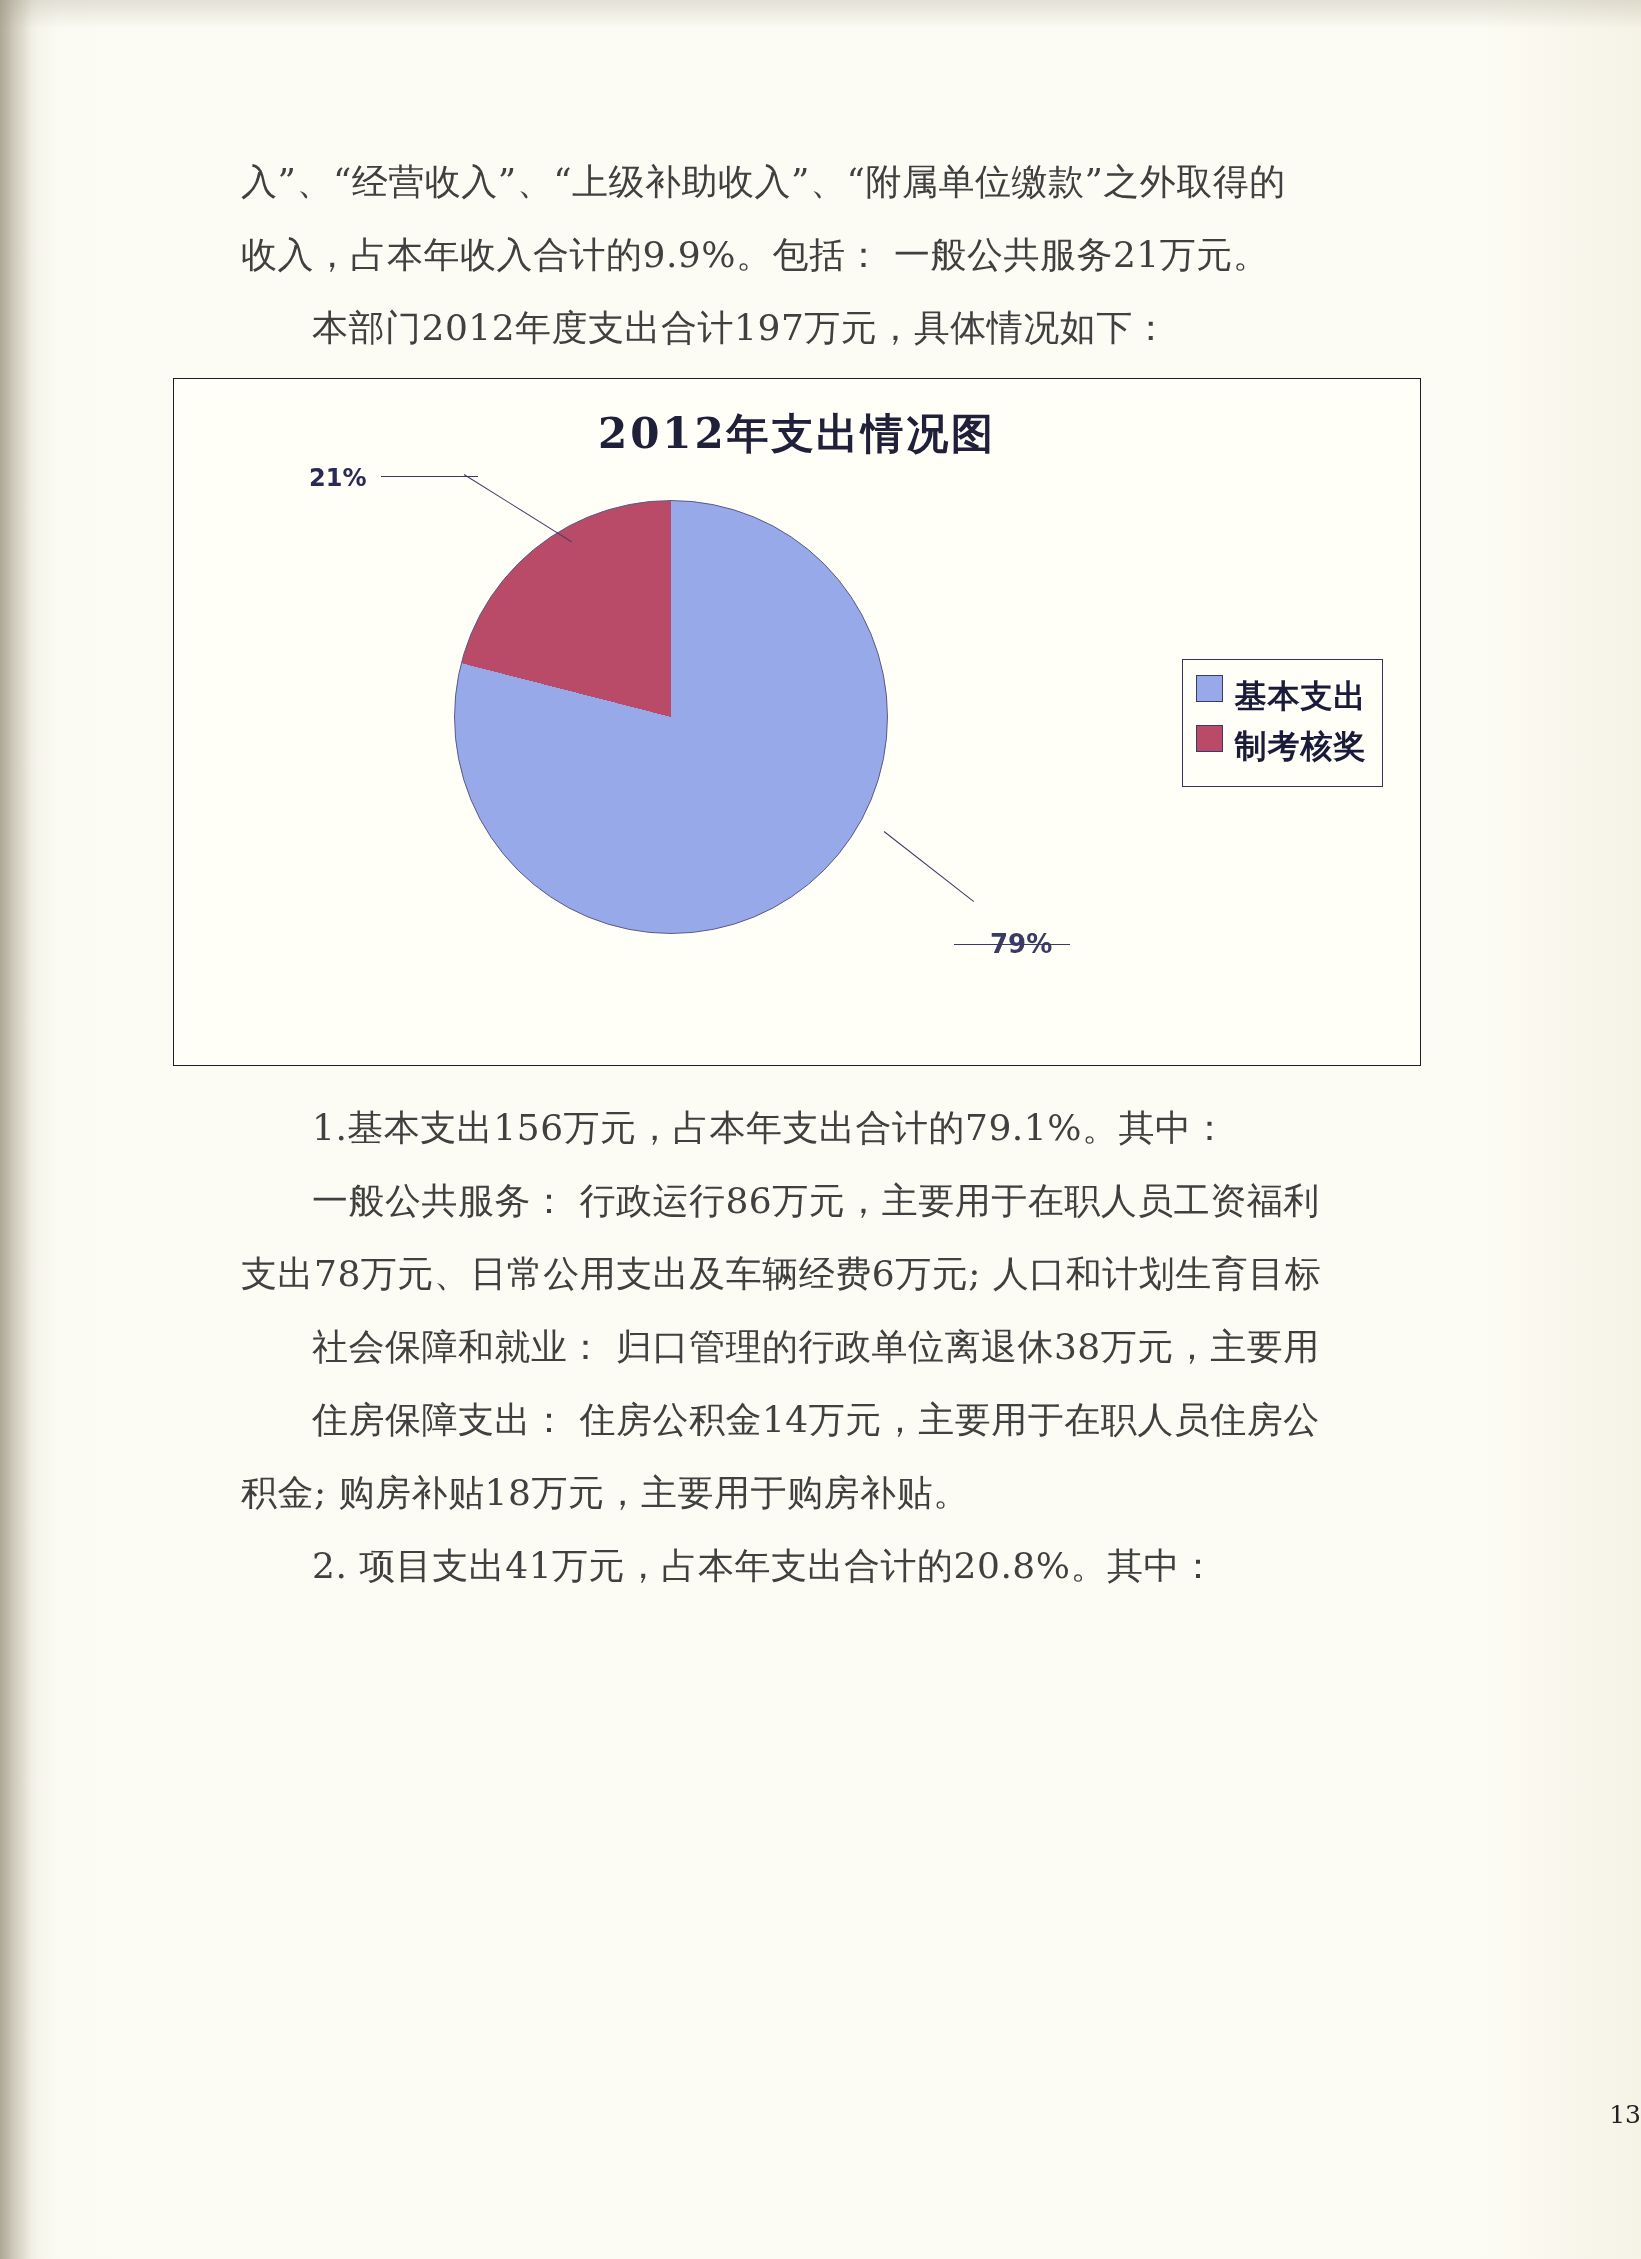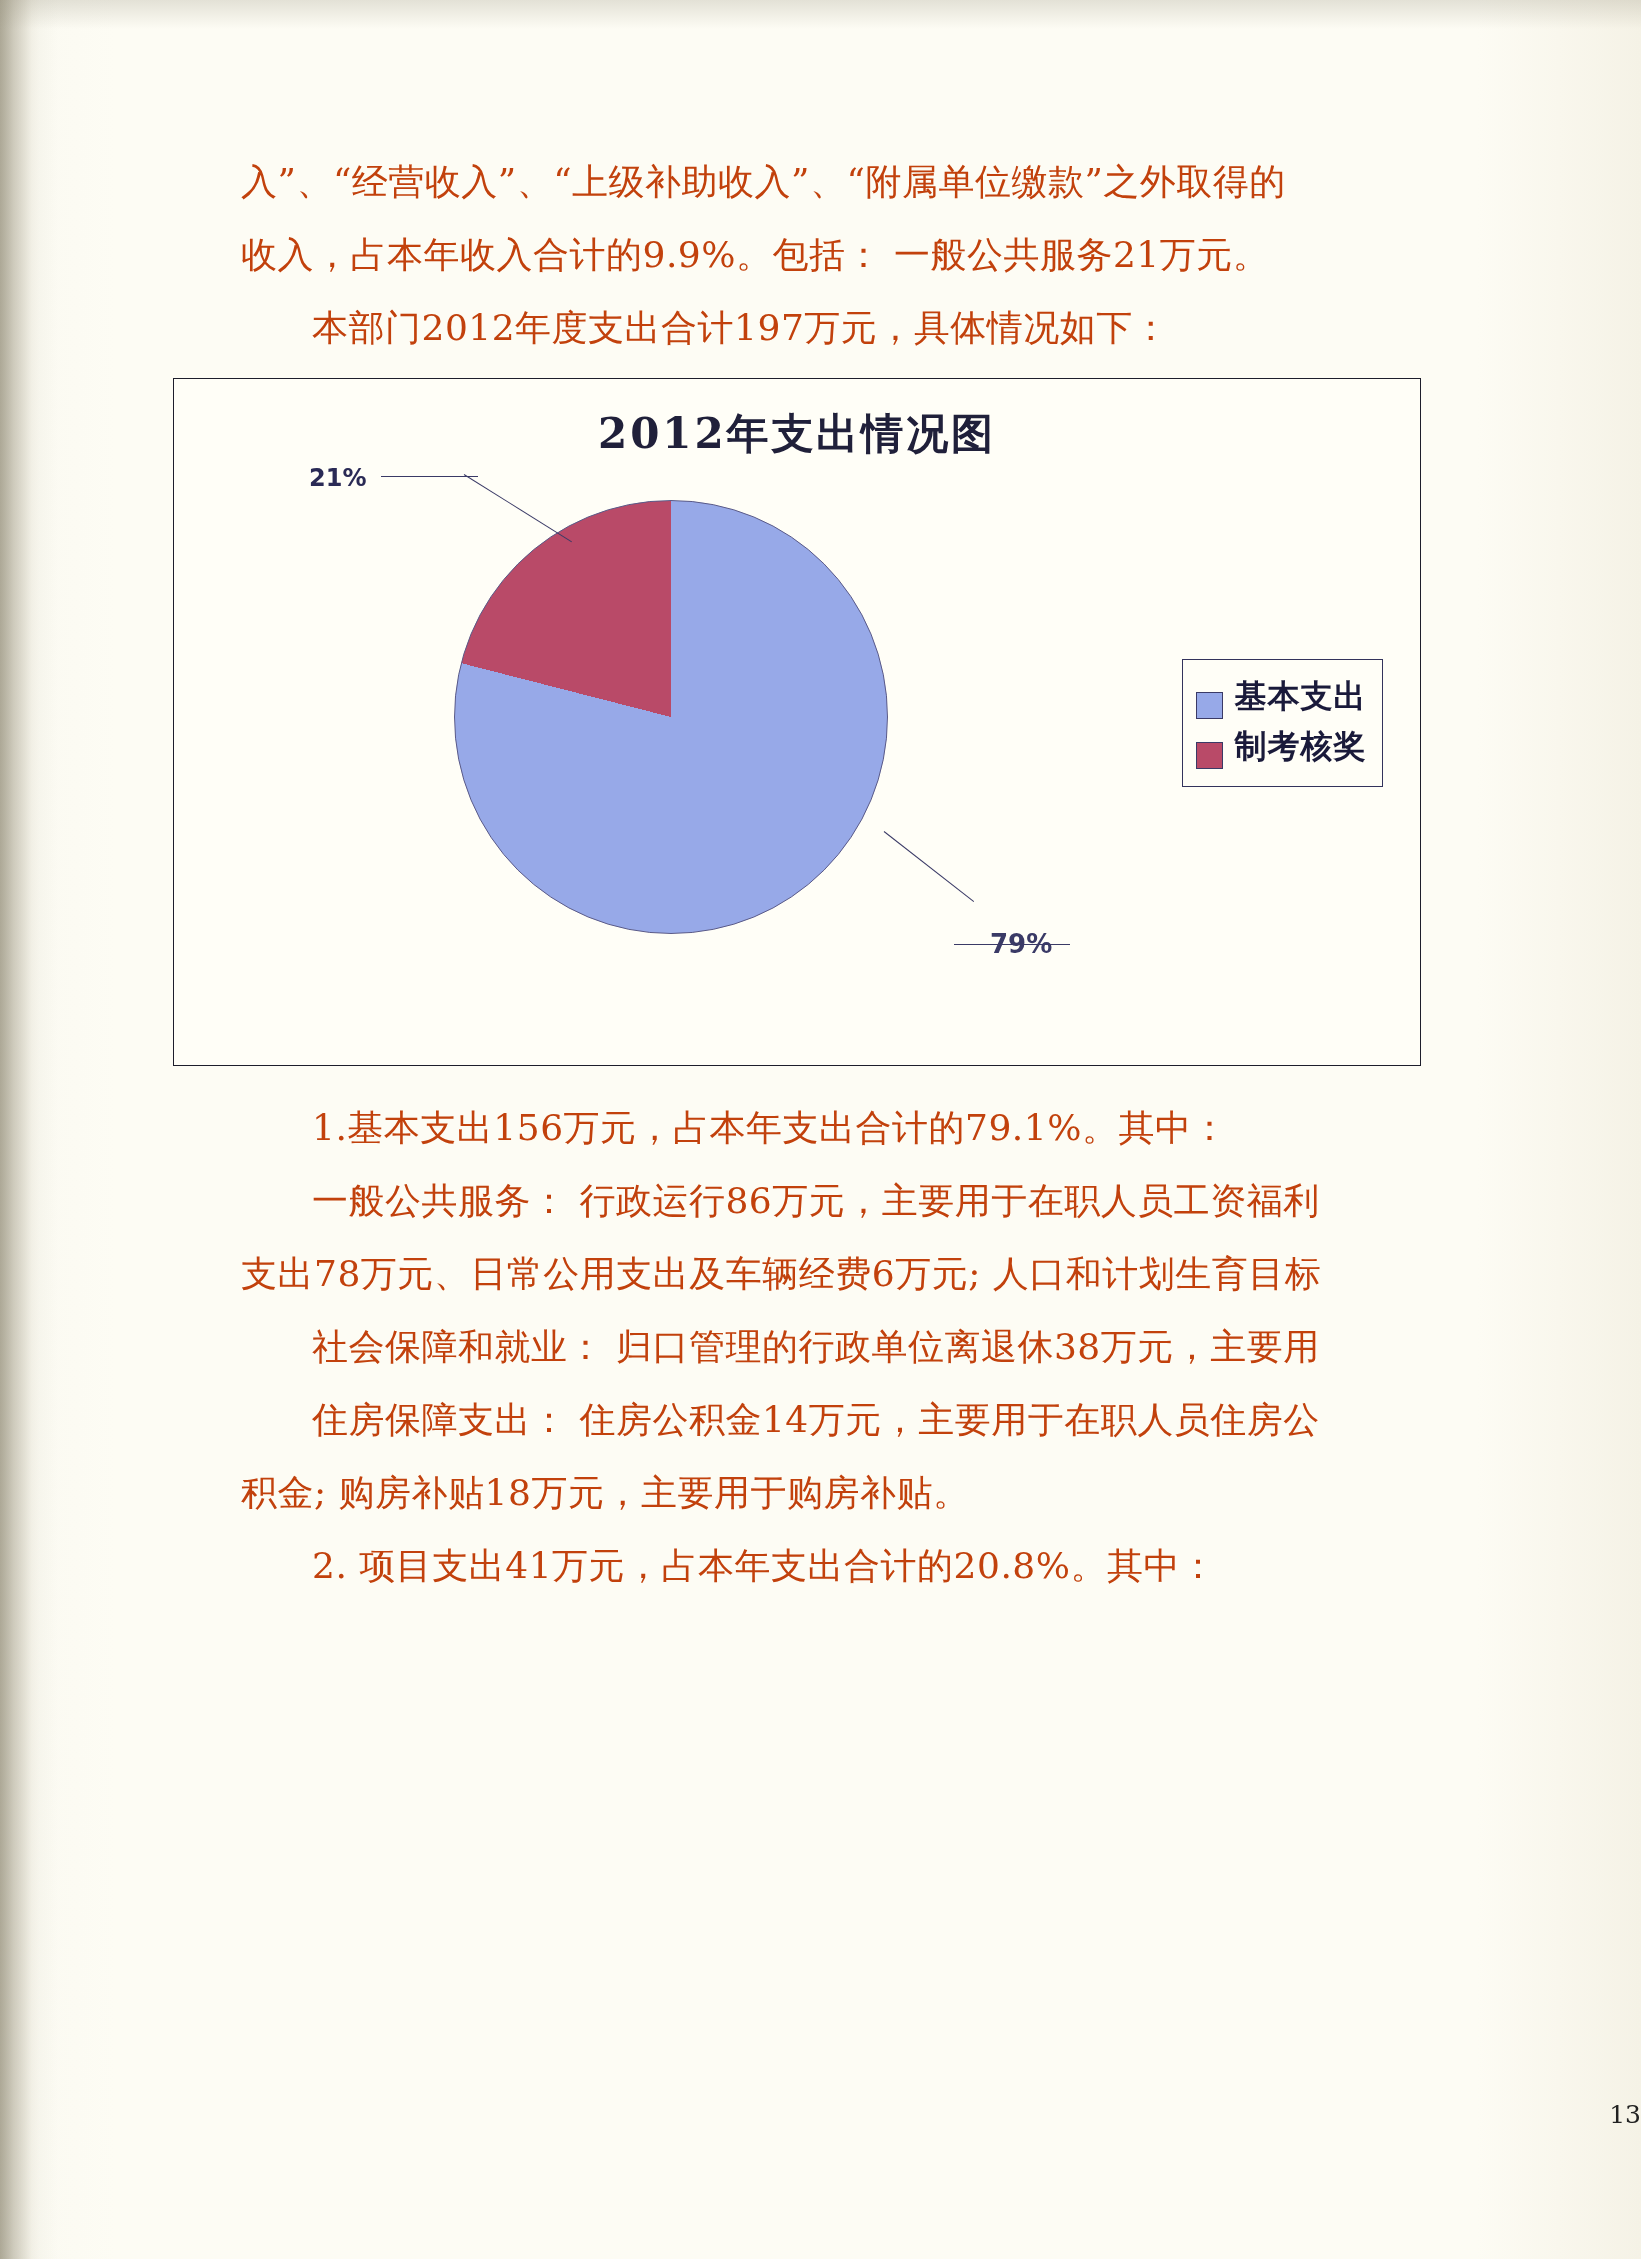--- a/index.html
+++ b/index.html
@@ -40,21 +40,21 @@
   .content {
     position: absolute;
     left: 241px;
     top: 145px;
     width: 1255px;
   }
   p.body-line {
     margin: 0;
     font-size: 36px;
     line-height: 73px;
-    color: #c2410c;
+    color: #404040;
     letter-spacing: 0.5px;
     white-space: nowrap;
     font-family: "DejaVu Serif", serif;
   }
   p.indent { text-indent: 71px; }
   .heading {
     margin: 0;
     font-size: 37px;
     line-height: 83px;
     font-weight: bold;
@@ -134,21 +134,21 @@
   .legend {
     position: absolute;
     right: 37px;
     top: 280px;
     border: 1px solid #33335c;
     background: #fffef7;
     padding: 9.7px 15.4px 11.6px 13.5px;
   }
   .legend-row {
     display: flex;
-    align-items: flex-end;
+    align-items: flex-start;
     margin: 5.8px 0;
   }
   .swatch {
     width: 25px;
     height: 25px;
     border: 1px solid #3a3a66;
     margin-right: 11.6px;
   }
   .legend-label {
     font-size: 32px;

